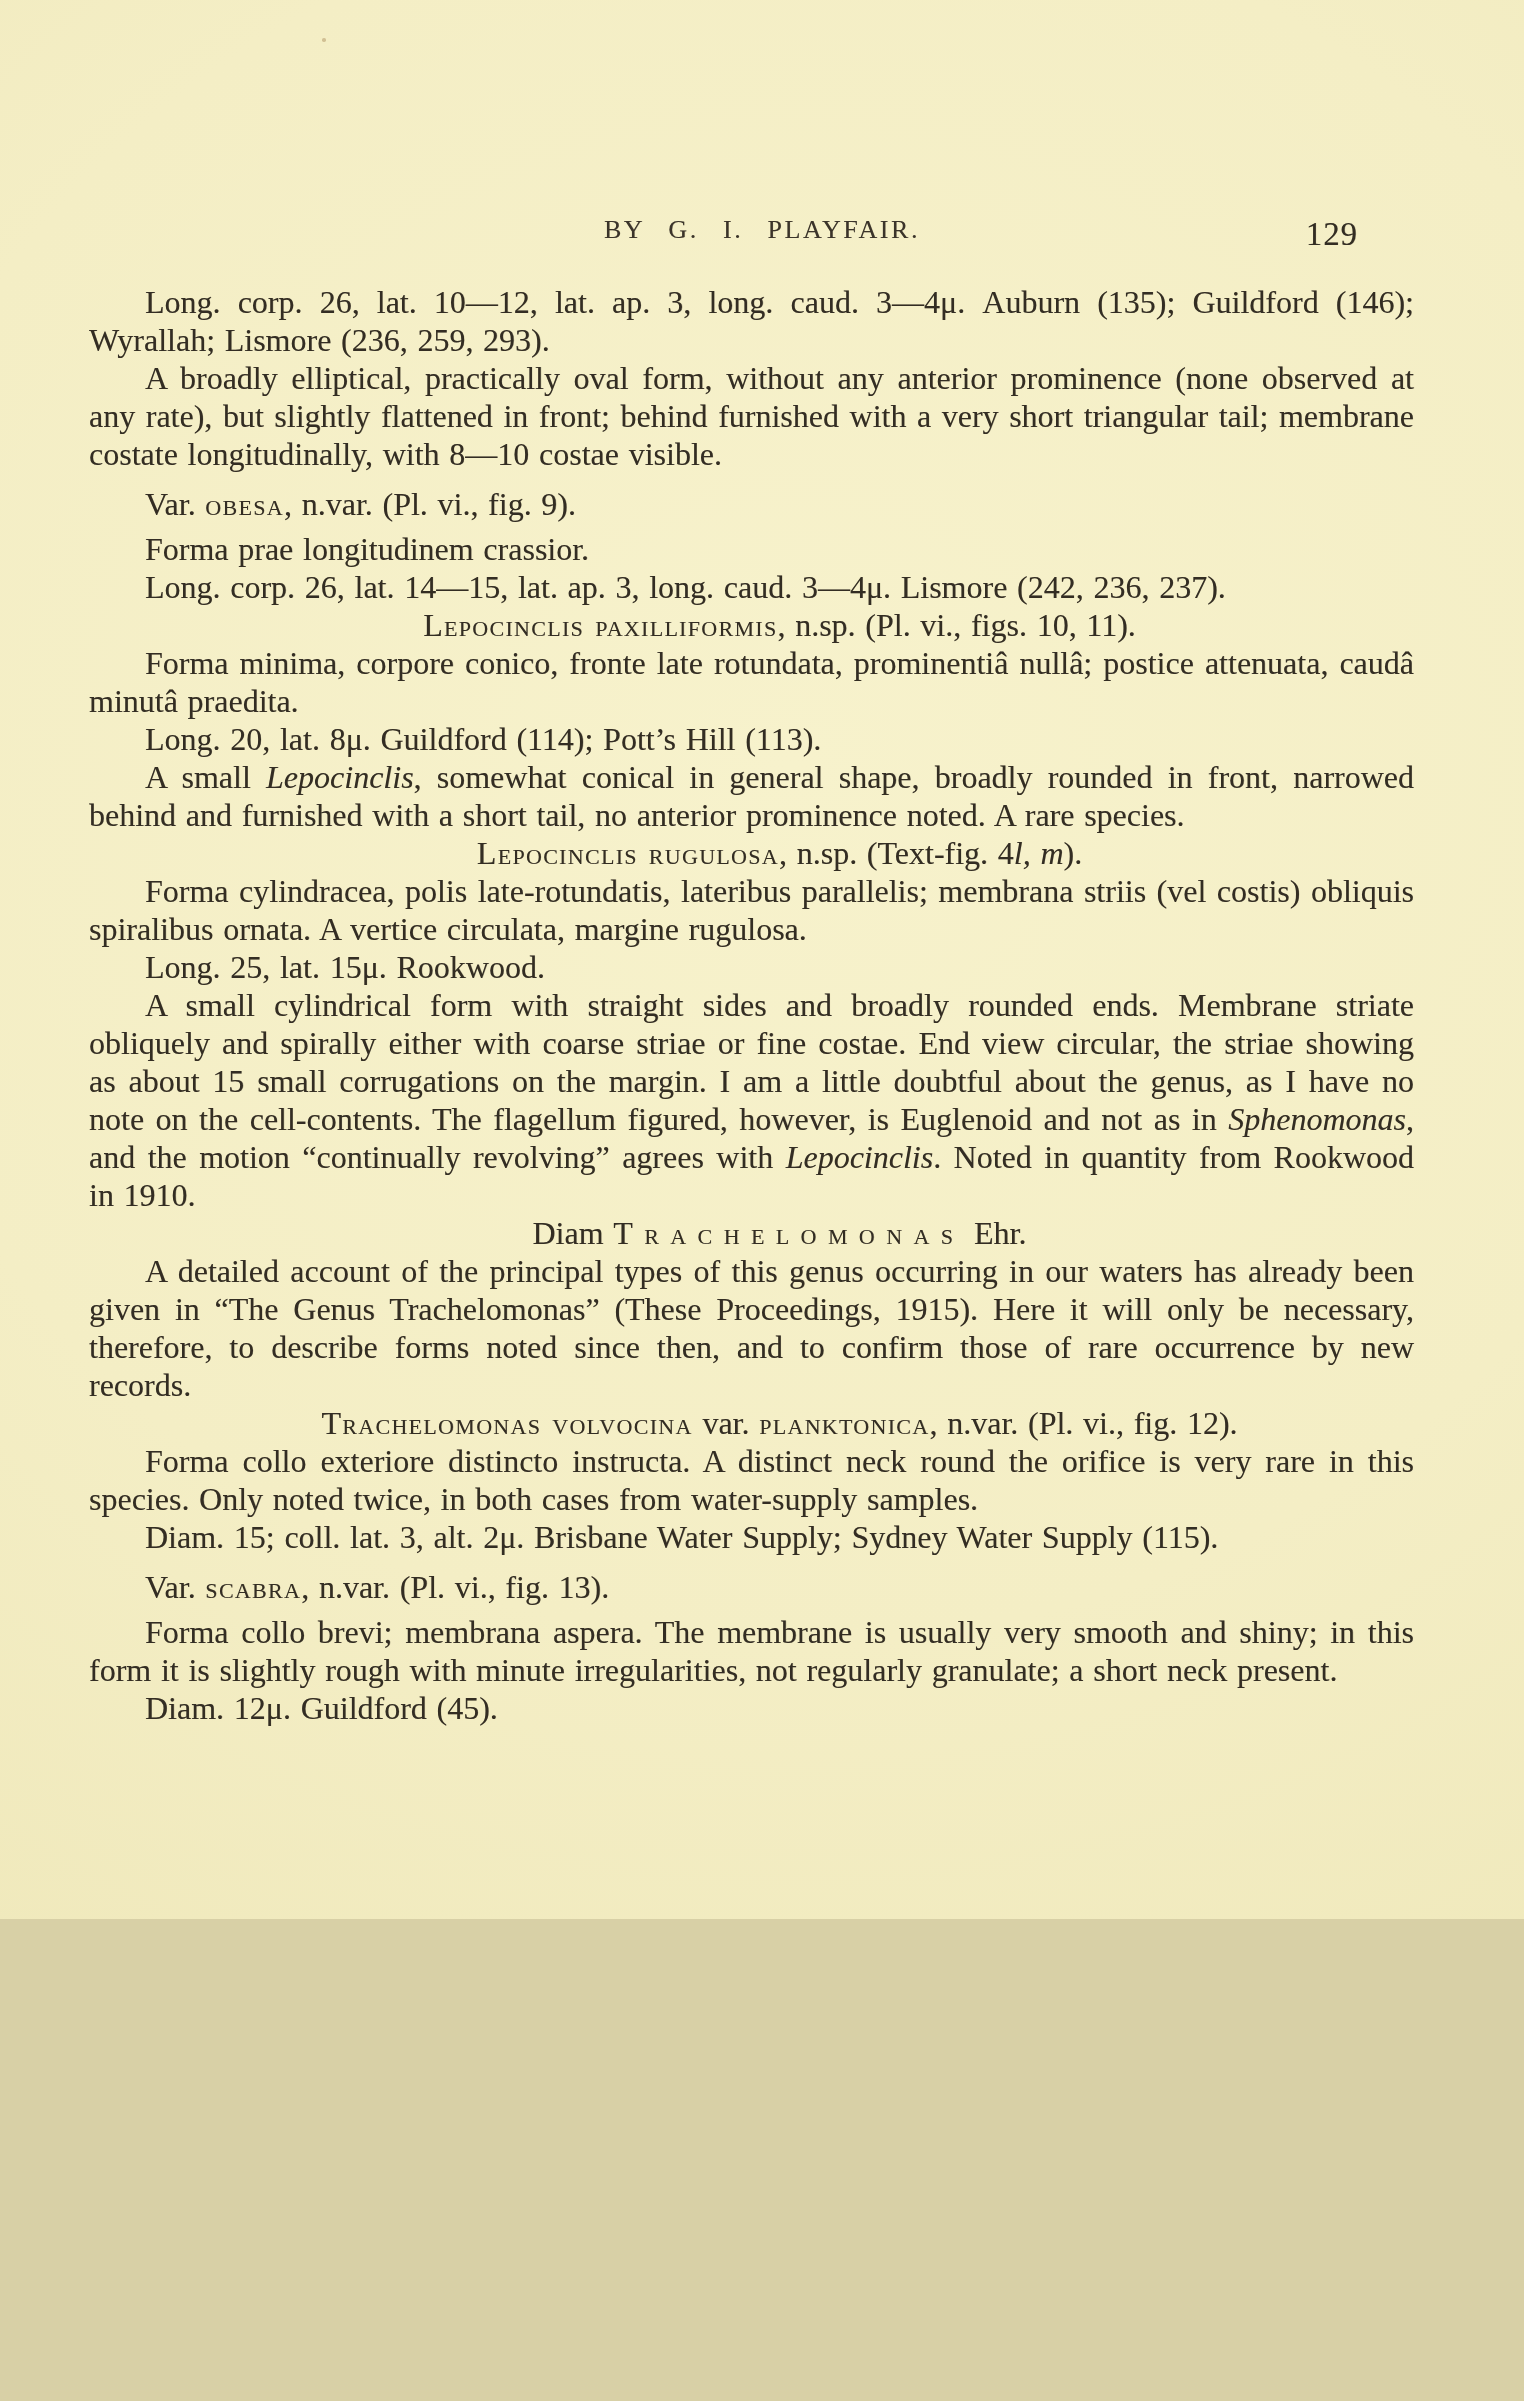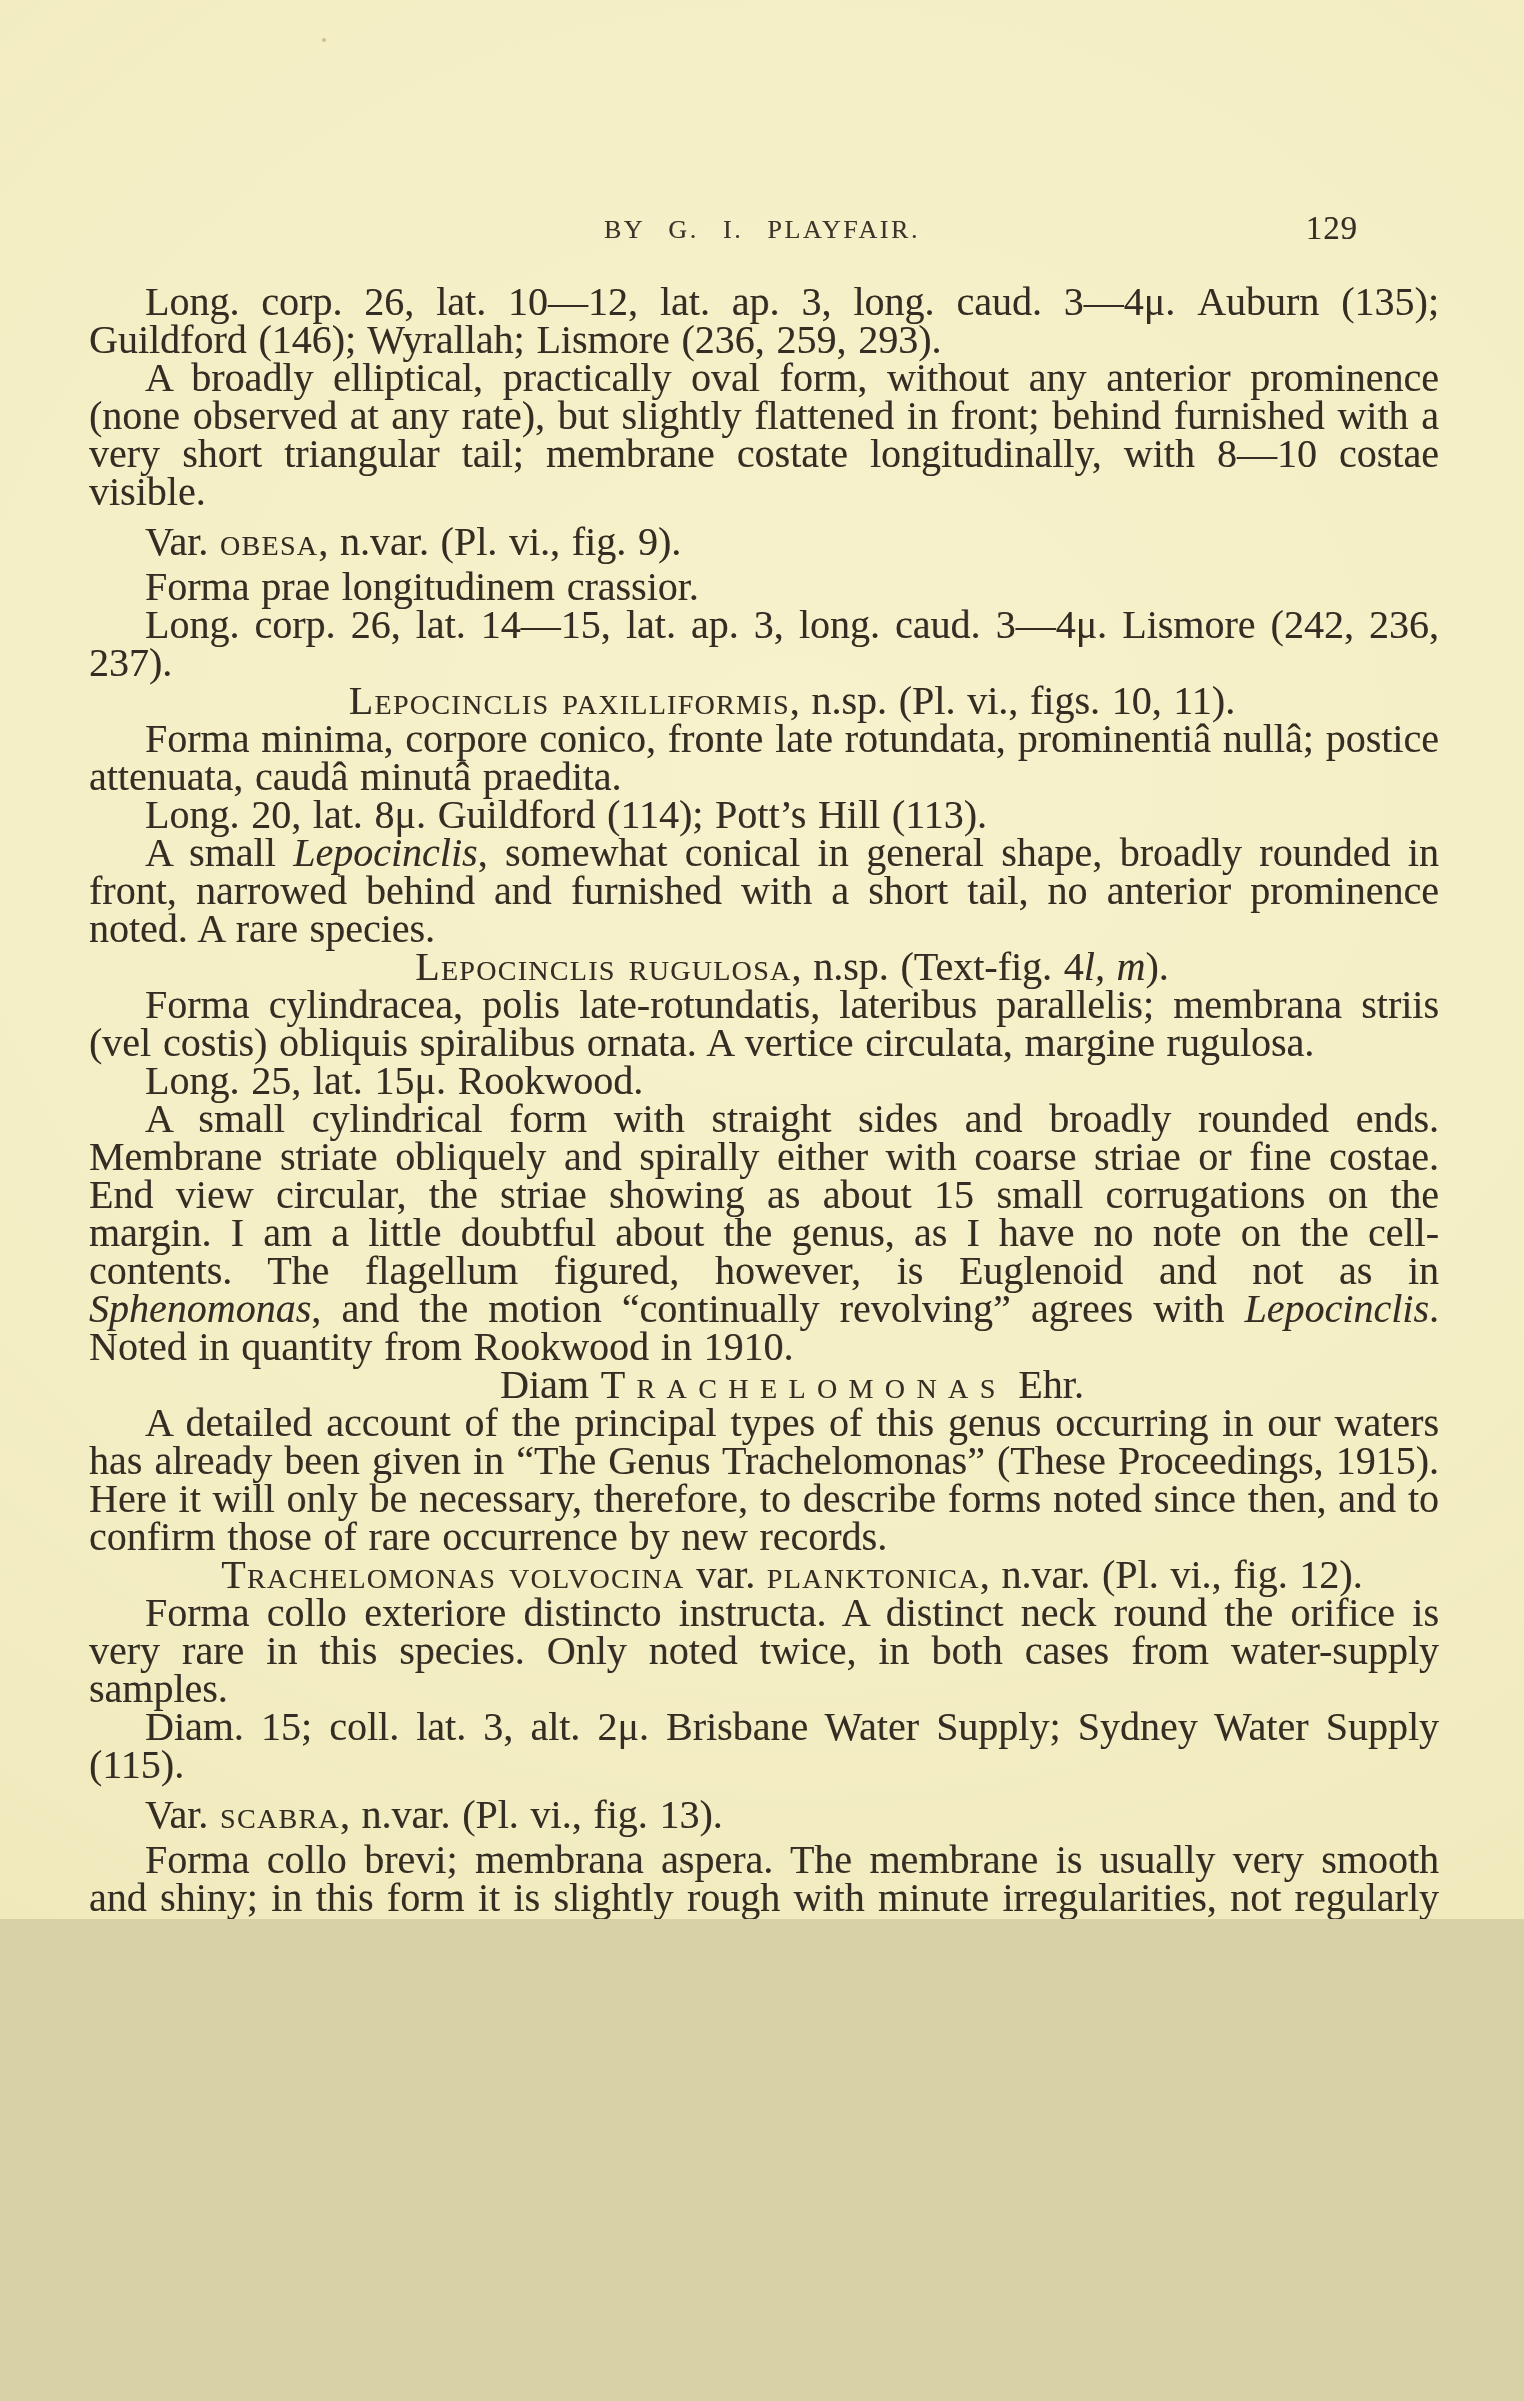--- a/index.html
+++ b/index.html
@@ -20,27 +20,27 @@
   .header{position:relative;padding-top:215px;}
   .byline{
     text-align:center;
     font-size:26px;
     letter-spacing:2.6px;
     word-spacing:15px;
     color:#3b342a;
   }
   .pagenum{
     position:absolute;
-    top:210px;right:166px;
+    top:216px;right:166px;
     font-size:33px;
     letter-spacing:0.9px;
   }
   .content{
-    padding:38px 85px 0 89px;
-    font-size:40px;
+    padding:38px 110px 0 89px;
+    font-size:32px;
     line-height:38px;
     text-align:justify;
     word-spacing:1.7px;
   }
   p.para{margin:0;text-indent:56px;}
   p.var-line{margin-top:12.2px;margin-bottom:7px;}
   .heading{
     text-align:center;
     text-indent:0;
     margin:21px 0 21px 0;

